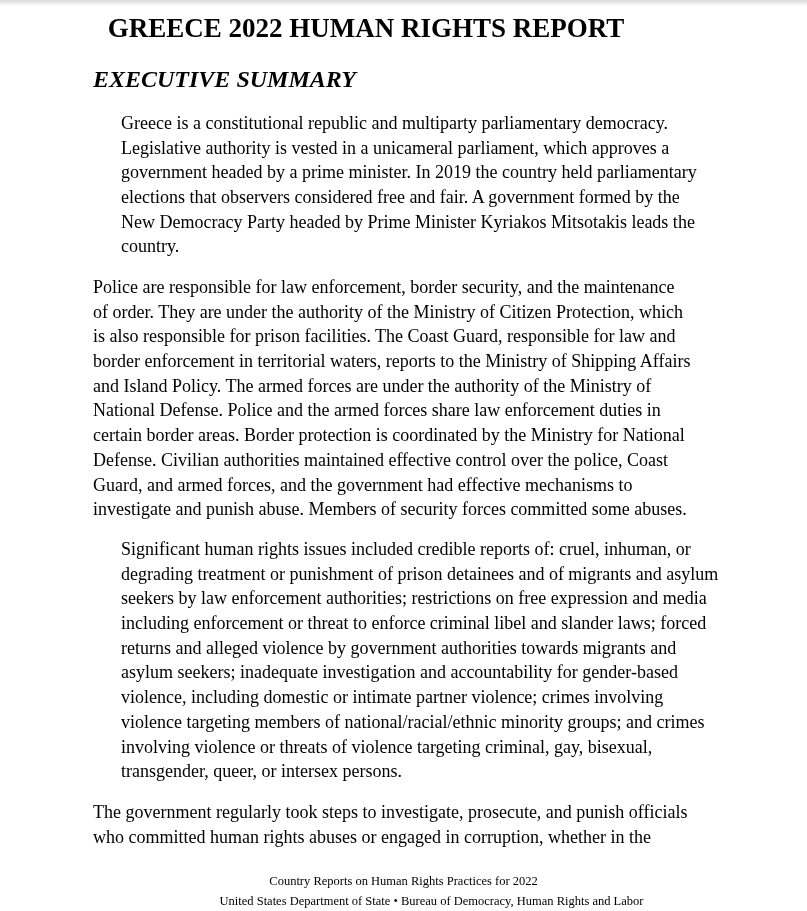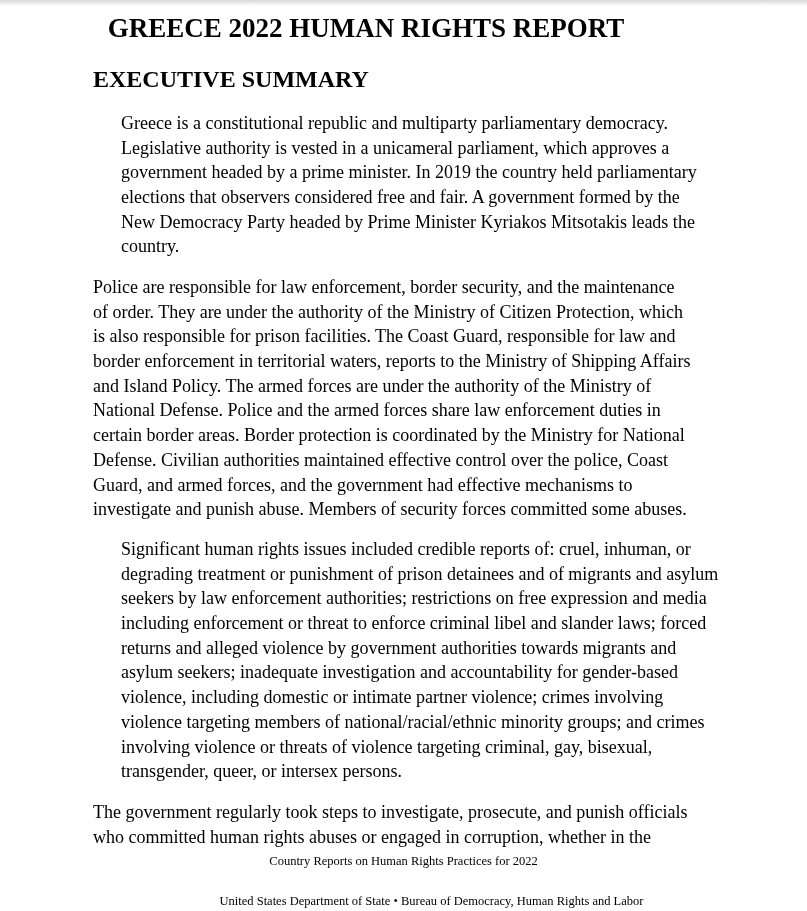--- a/index.html
+++ b/index.html
@@ -30,20 +30,21 @@
       font-size: 27px;
       line-height: 32px;
       letter-spacing: 0px;
     }
     .section-heading {
       position: absolute;
       left: 93px; top: 64px;
       font-weight: bold;
       font-size: 24px;
       line-height: 30px;
+      font-style: italic;
     }
     .para {
       position: absolute;
       left: 93px;
       width: 640px;
       font-size: 18px;
     }
     .line {
       display: block;
       height: 24.7px;
@@ -55,21 +56,21 @@
     #p3 { top: 537px; margin-left: 28px; }
     #p4 { top: 800px; }
     .footer {
       position: absolute;
       left: 0;
       width: 807px;
       text-align: center;
       font-size: 12.5px;
       line-height: 16px;
     }
-    #footer-line-1 { top: 853px; }
+    #footer-line-1 { top: 873px; }
     #footer-line-2 { top: 893px; padding-left: 28px; }
   </style>
 </head>
 <body>
 
 <div class="top-shade"></div>
 
 <div class="doc-title">GREECE 2022 HUMAN RIGHTS REPORT</div>
 
 <div class="section-heading">EXECUTIVE SUMMARY</div>

